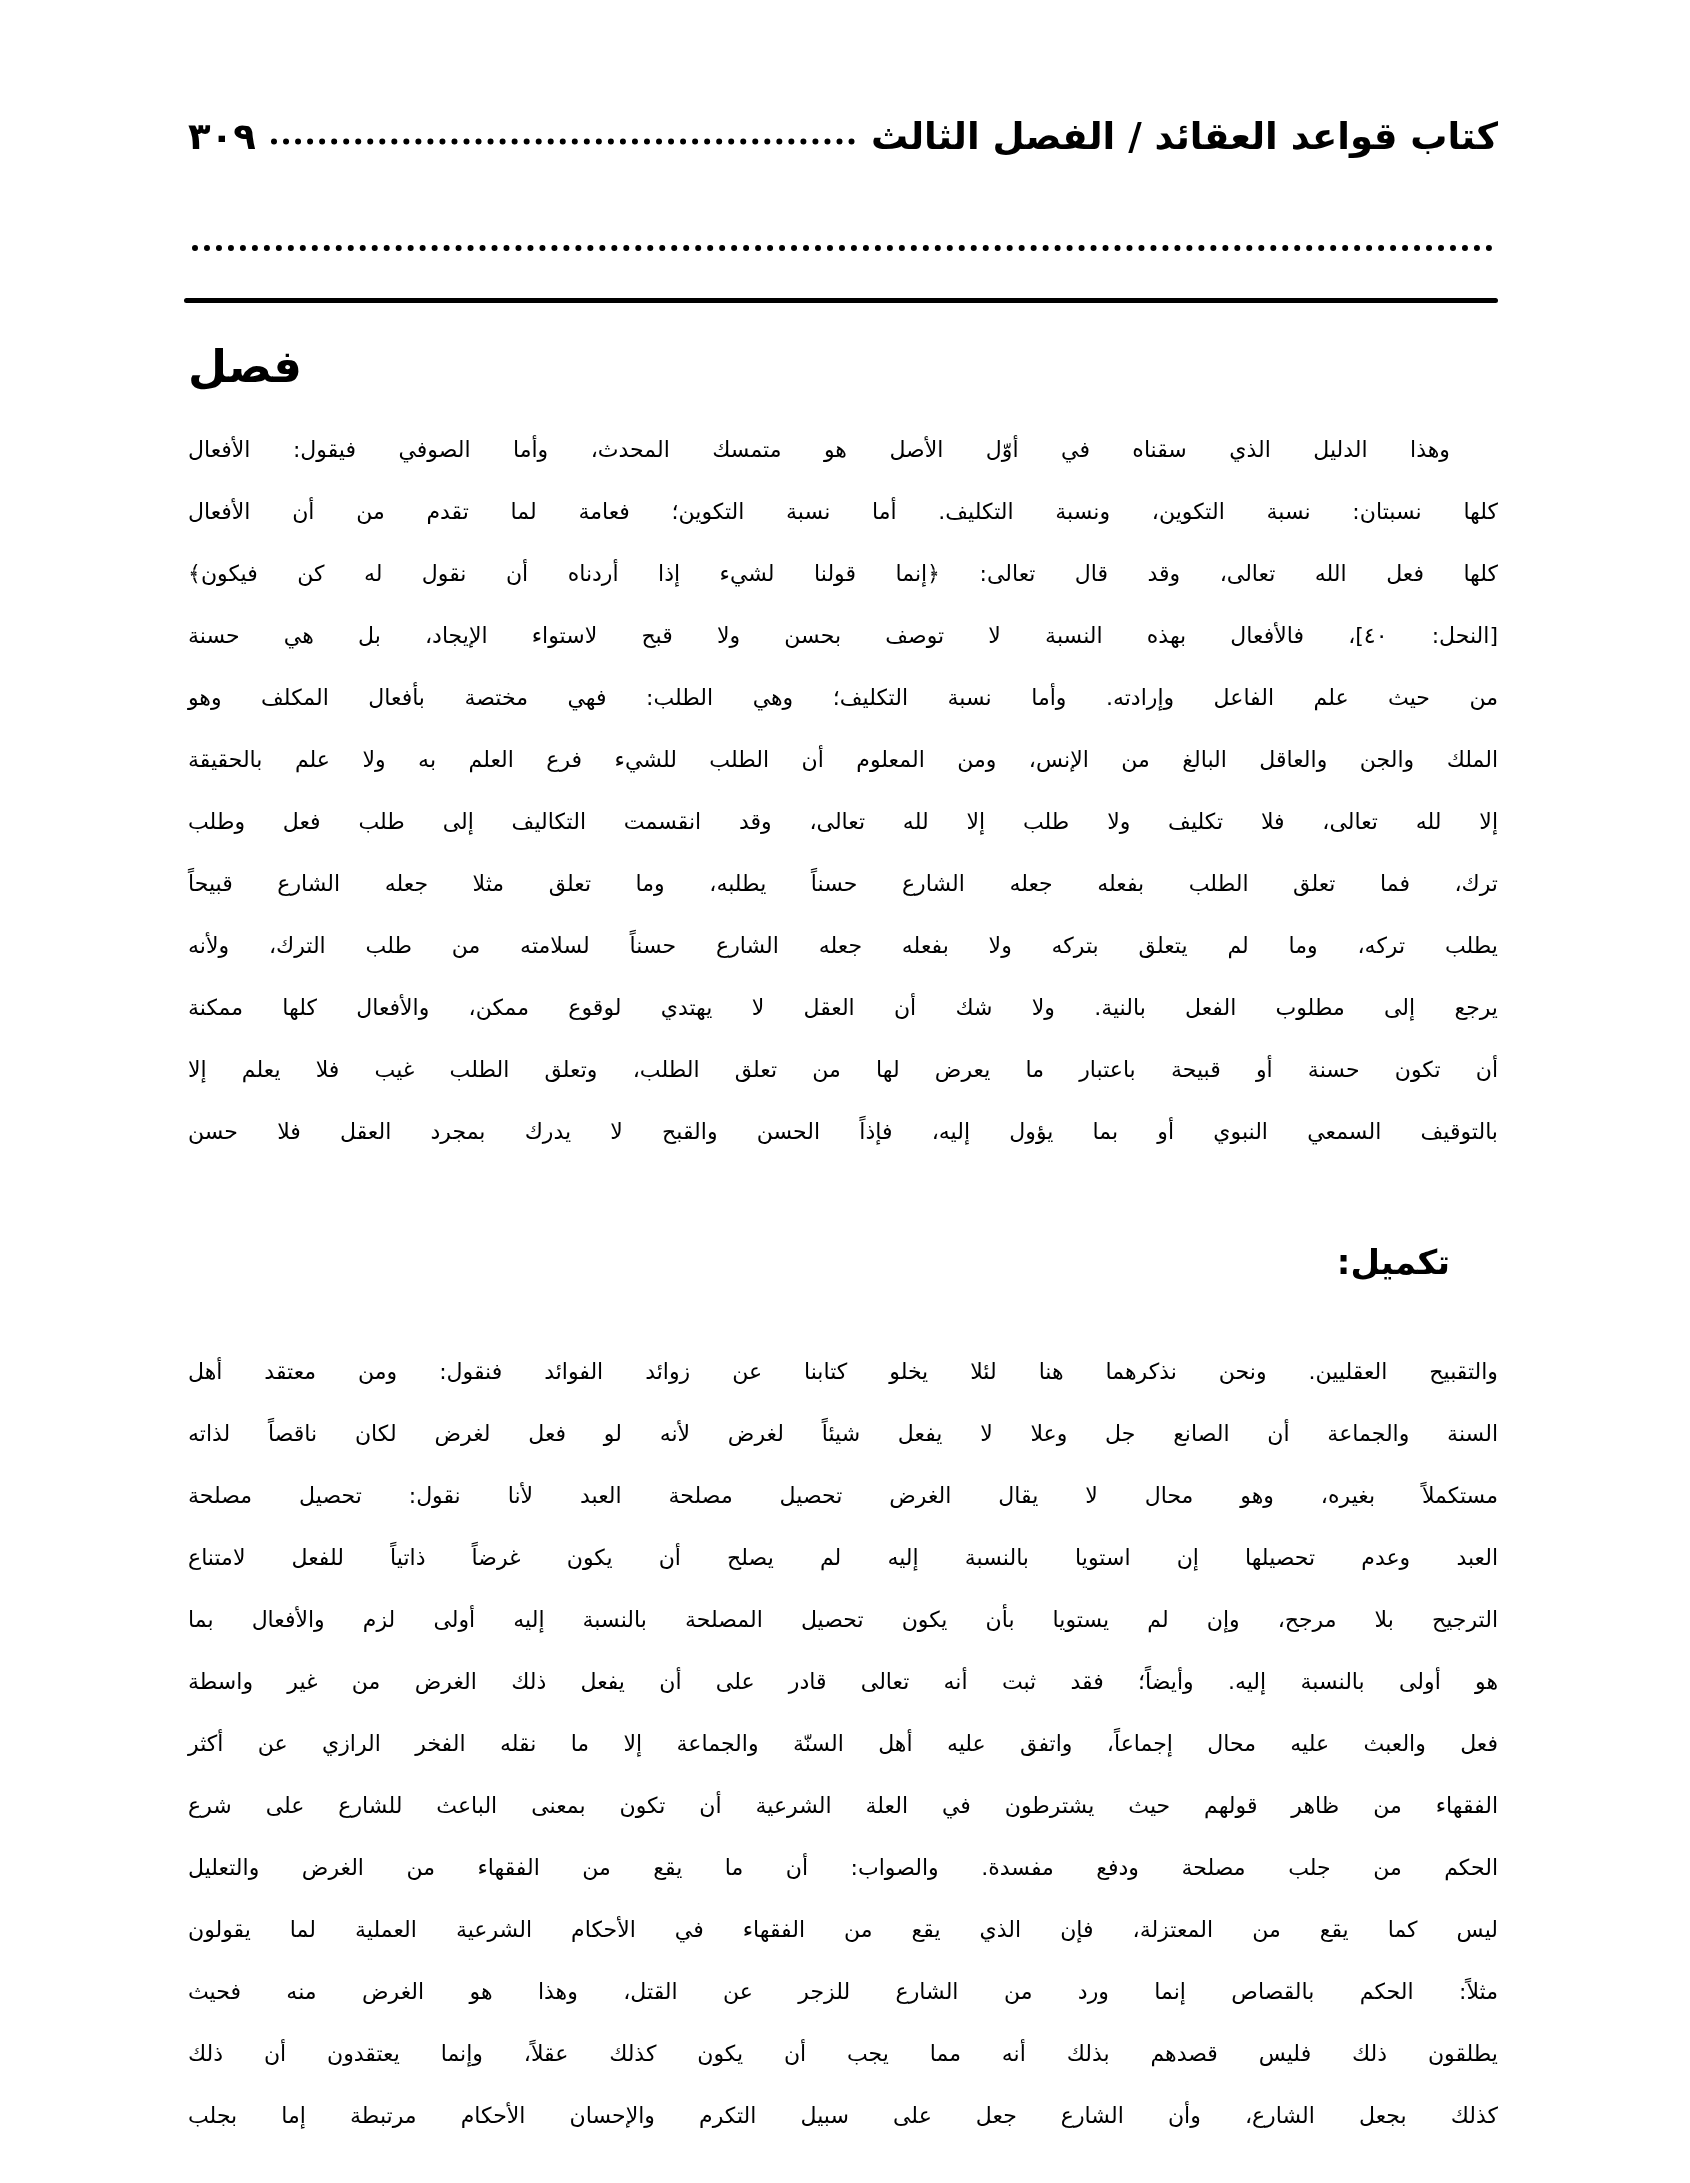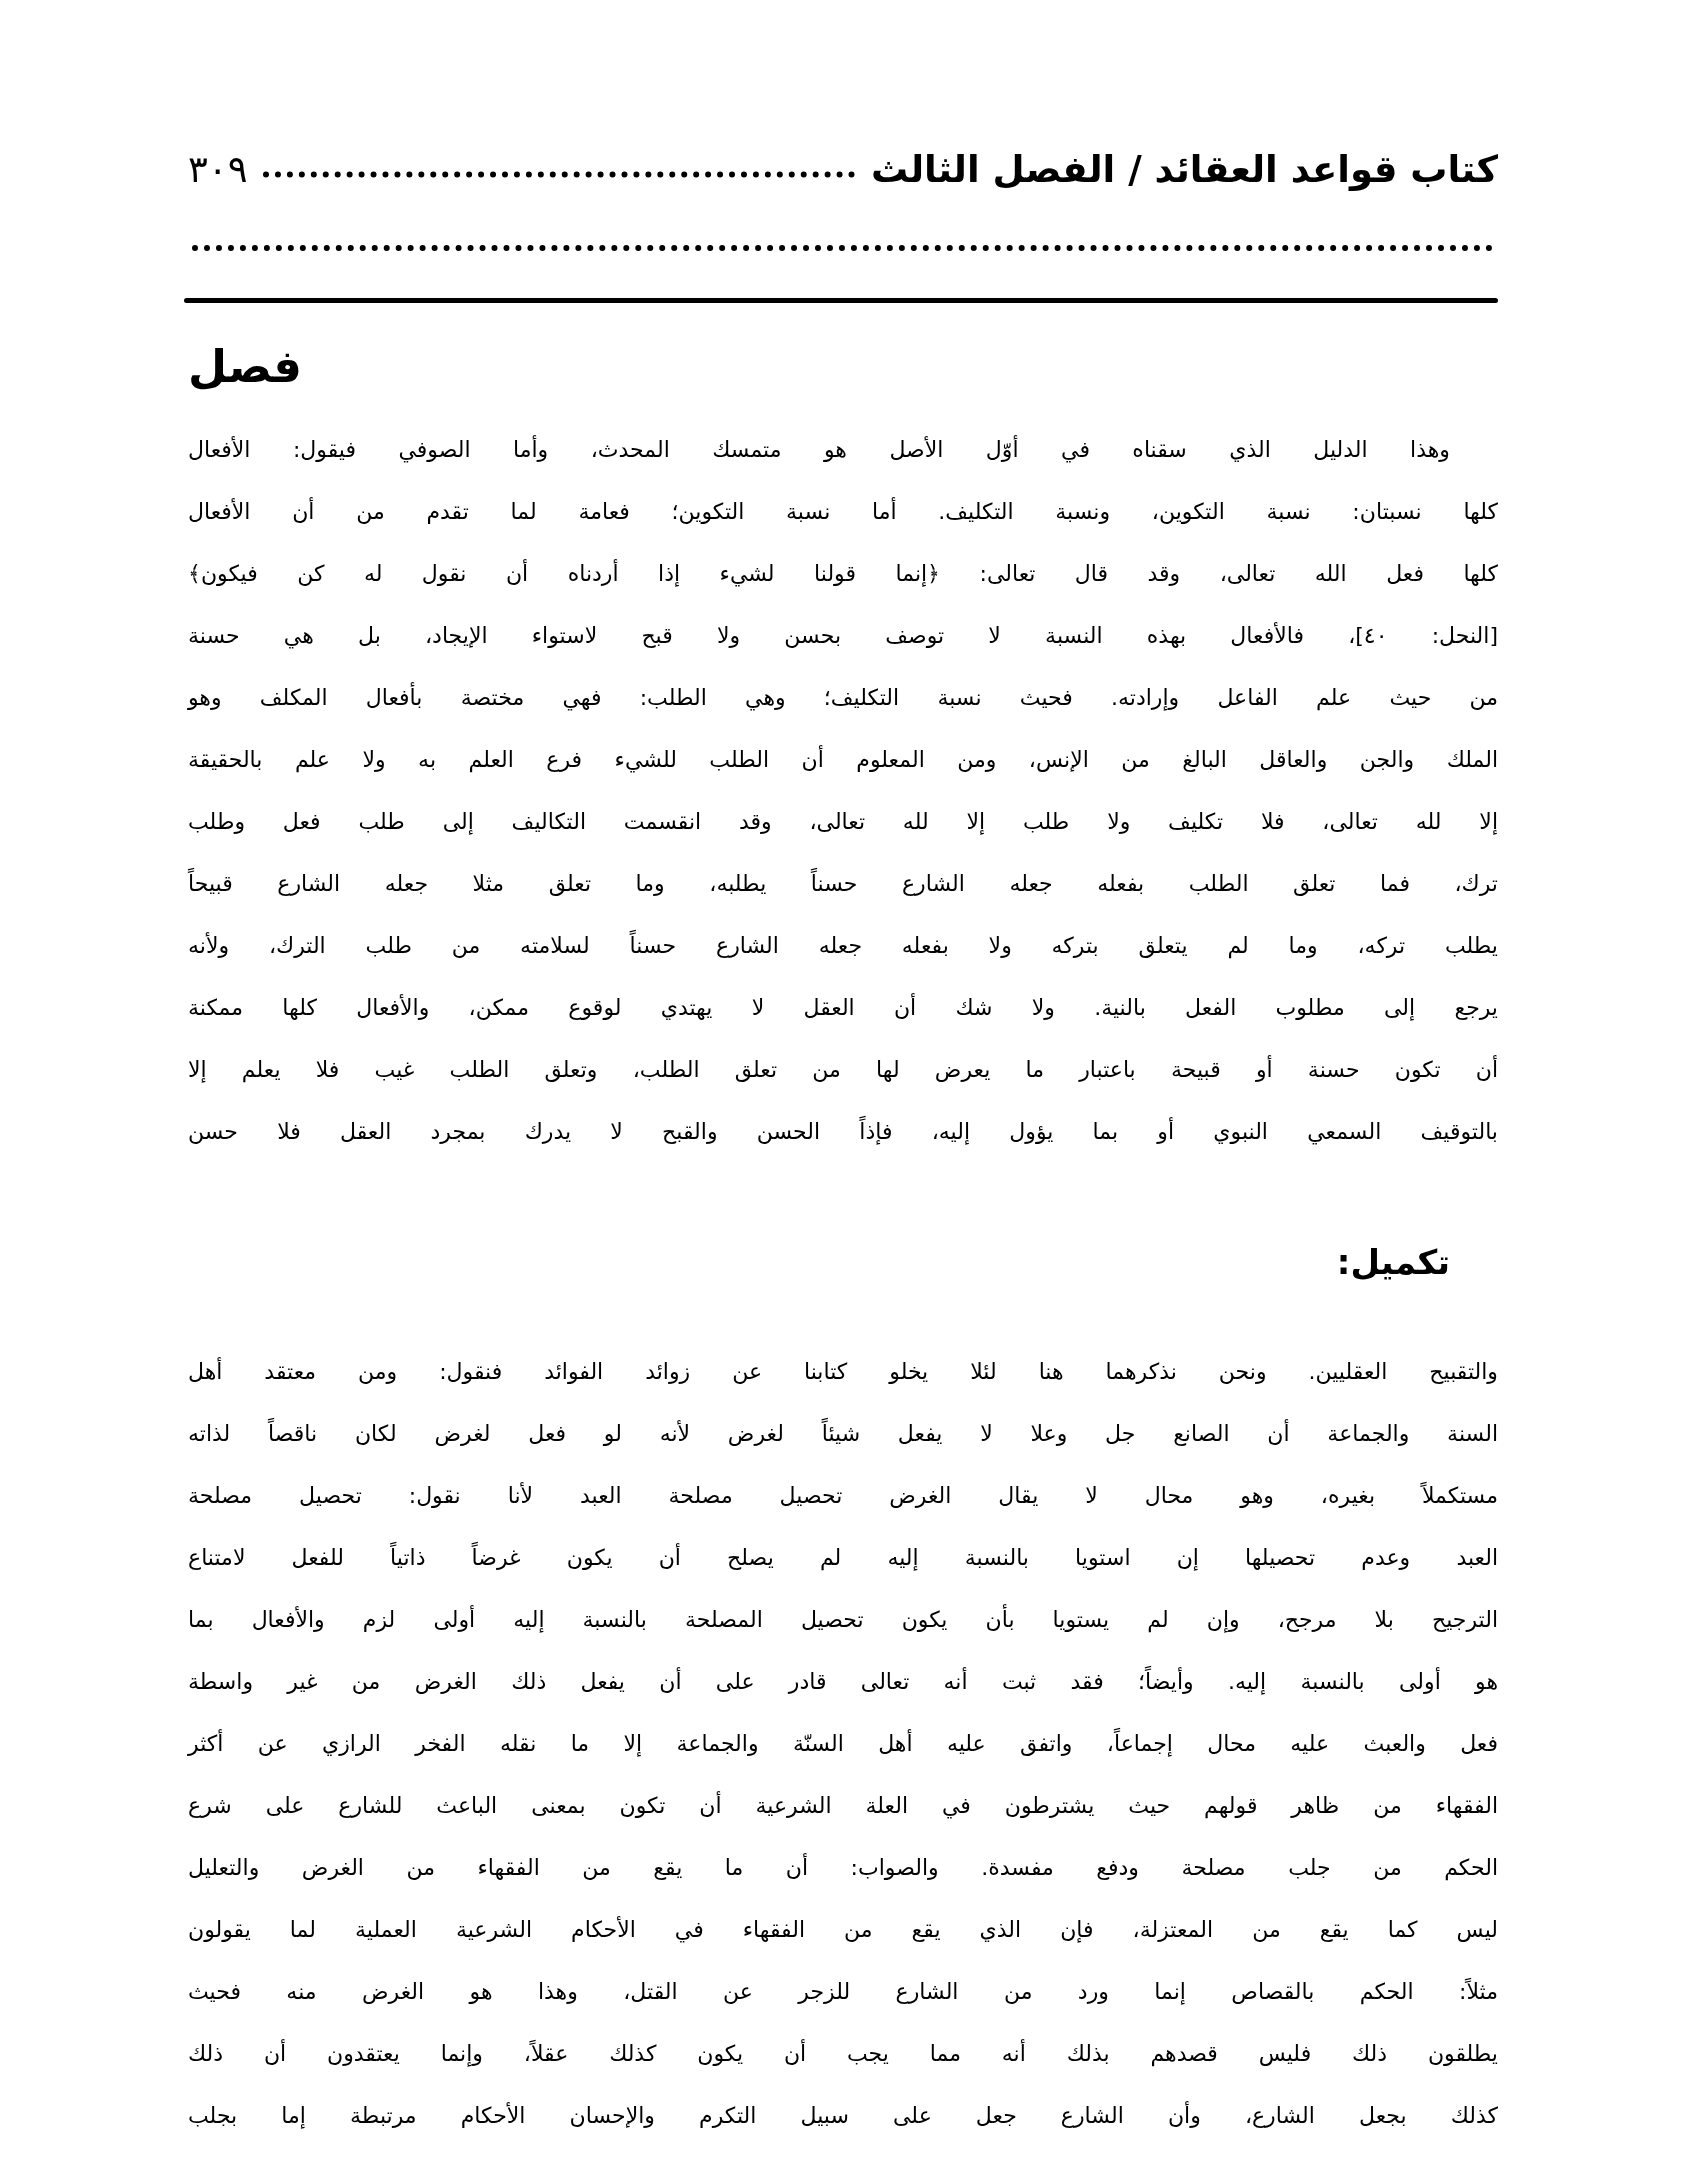--- a/index.html
+++ b/index.html
@@ -43,25 +43,24 @@
   }
   .running-header .leader {
     flex: 1;
     margin: 0 15.7px;
     height: 4.4px;
     border-bottom: 6.1px dotted #000;
     transform: translateY(-4.4px);
   }
   .running-header .page-number {
     font-family: "DejaVu Sans", sans-serif;
-    font-weight: normal;
+    font-weight: bold;
     font-size: 37px;
     line-height: 52px;
     white-space: nowrap;
-    margin-top: 33px;
   }
   .dotted-line {
     position: absolute;
     top: 245px;
     left: 4.4px;
     width: 1301px;
     height: 0;
     border-bottom: 6.1px dotted #000;
   }
   .header-rule {
@@ -137,21 +136,21 @@
   <div class="dotted-line"></div>
   <div class="header-rule"></div>
 
   <div class="section-heading-center">فصل</div>
 
   <div class="paragraph p1">
     <span class="line indent">وهذا الدليل الذي سقناه في أوّل الأصل هو متمسك المحدث، وأما الصوفي فيقول: الأفعال</span>
     <span class="line">كلها نسبتان: نسبة التكوين، ونسبة التكليف. أما نسبة التكوين؛ فعامة لما تقدم من أن الأفعال</span>
     <span class="line">كلها فعل الله تعالى، وقد قال تعالى: ﴿إنما قولنا لشيء إذا أردناه أن نقول له كن فيكون﴾</span>
     <span class="line">[النحل: ٤٠]، فالأفعال بهذه النسبة لا توصف بحسن ولا قبح لاستواء الإيجاد، بل هي حسنة</span>
-    <span class="line">من حيث علم الفاعل وإرادته. فحيث نسبة التكليف؛ وهي الطلب: فهي مختصة بأفعال المكلف وهو</span>
+    <span class="line">من حيث علم الفاعل وإرادته. وأما نسبة التكليف؛ وهي الطلب: فهي مختصة بأفعال المكلف وهو</span>
     <span class="line">الملك والجن والعاقل البالغ من الإنس، ومن المعلوم أن الطلب للشيء فرع العلم به ولا علم بالحقيقة</span>
     <span class="line">إلا لله تعالى، فلا تكليف ولا طلب إلا لله تعالى، وقد انقسمت التكاليف إلى طلب فعل وطلب</span>
     <span class="line">ترك، فما تعلق الطلب بفعله جعله الشارع حسناً يطلبه، وما تعلق مثلا جعله الشارع قبيحاً</span>
     <span class="line">يطلب تركه، وما لم يتعلق بتركه ولا بفعله جعله الشارع حسناً لسلامته من طلب الترك، ولأنه</span>
     <span class="line">يرجع إلى مطلوب الفعل بالنية. ولا شك أن العقل لا يهتدي لوقوع ممكن، والأفعال كلها ممكنة</span>
     <span class="line">أن تكون حسنة أو قبيحة باعتبار ما يعرض لها من تعلق الطلب، وتعلق الطلب غيب فلا يعلم إلا</span>
     <span class="line">بالتوقيف السمعي النبوي أو بما يؤول إليه، فإذاً الحسن والقبح لا يدرك بمجرد العقل فلا حسن</span>
   </div>
 
   <div class="section-heading-right">تكميل:</div>

